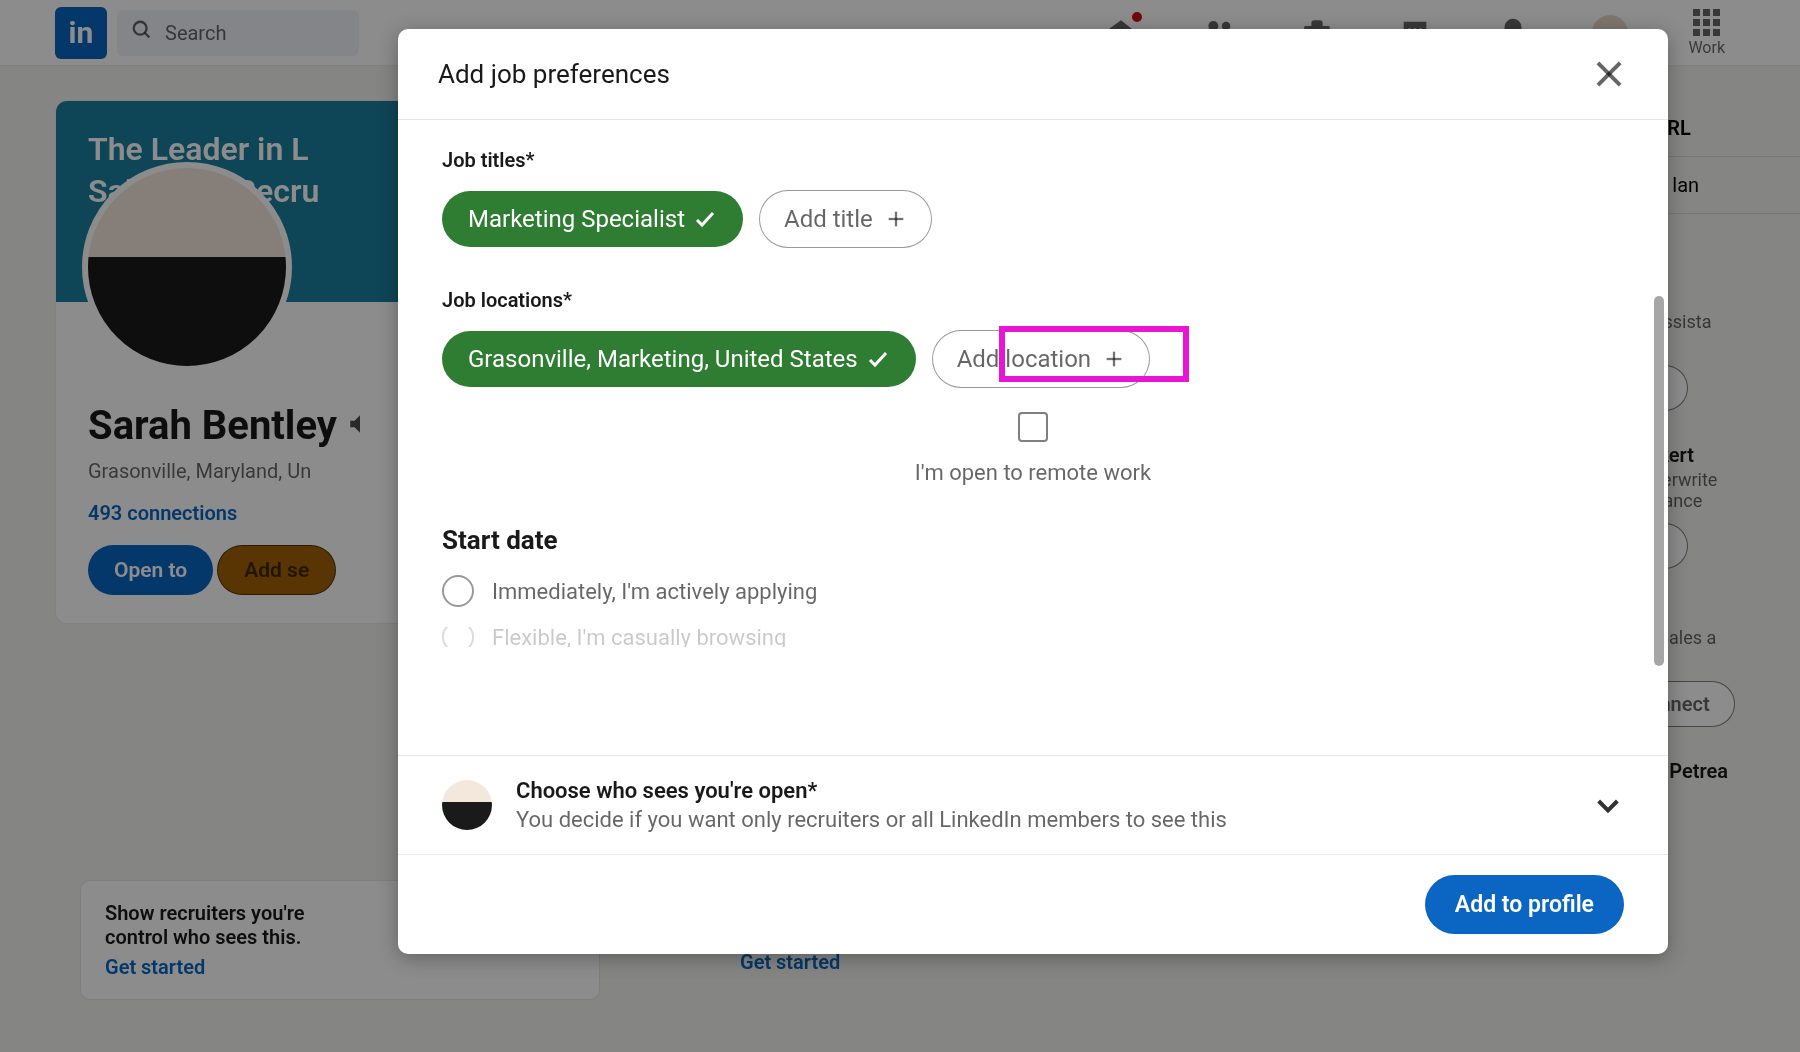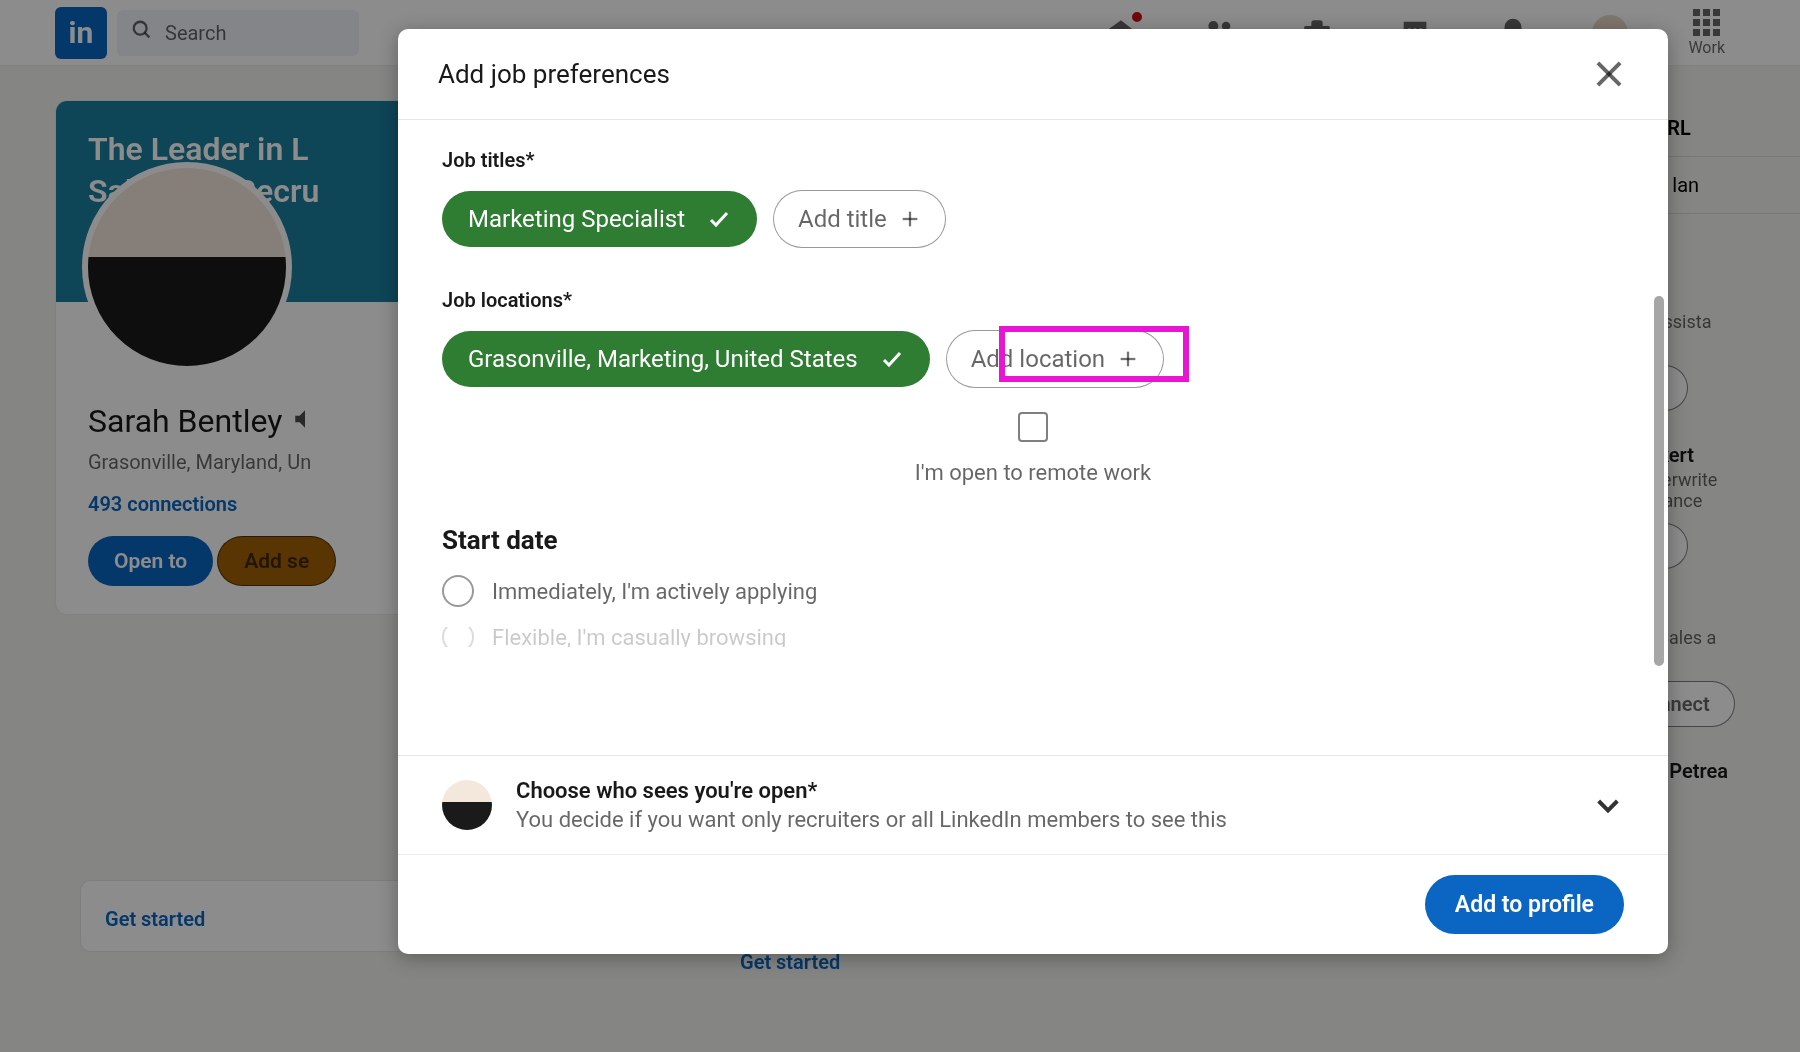--- a/index.html
+++ b/index.html
@@ -18,21 +18,21 @@
 .notif-dot { position:absolute; top:-4px; right:-4px; width:14px; height:14px; background:#cc1016; border-radius:50%; border:2px solid #fff; }
 .avatar-header { width:36px; height:36px; border-radius:50%; background:linear-gradient(#e8d8c8 40%,#3a2f2a 40%); }
 .grid-icon { display:grid; grid-template-columns:repeat(3,7px); gap:3px; }
 .grid-icon span { width:7px; height:7px; background:rgba(0,0,0,0.6); }
 .work-label { font-size:16px; color:rgba(0,0,0,0.6); text-align:center; margin-top:2px; }
 .profile-card { background:#fff; border:1px solid rgba(0,0,0,0.08); border-radius:12px; width:550px; position:absolute; left:55px; top:100px; overflow:hidden; }
 .cover { background:#1a7f9e; color:#fff; padding:28px 32px 90px; font-size:32px; font-weight:600; line-height:1.3; }
 .profile-body { padding:0 32px 28px; position:relative; }
 .avatar-large { width:210px; height:210px; border-radius:50%; background:linear-gradient(#f4e8dc 45%,#1a1a1a 45%); border:6px solid #fff; position:absolute; top:-140px; left:26px; }
 .name-row { display:flex; align-items:center; gap:10px; padding-top:100px; }
-.name { font-size:32px; font-weight:400; color:rgba(0,0,0,0.9); }
+.name { font-size:40px; font-weight:700; color:rgba(0,0,0,0.9); }
 .headline { font-size:21px; color:rgba(0,0,0,0.9); margin-top:4px; line-height:1.4; }
 .location { font-size:20px; color:rgba(0,0,0,0.6); margin-top:10px; }
 .connections { font-size:20px; color:#0a66c2; font-weight:600; margin-top:18px; }
 .btn-row { display:flex; gap:4px; margin-top:20px; }
 .btn-primary { background:#0a66c2; color:#fff; border:none; border-radius:26px; padding:12px 26px; font-size:21px; font-weight:600; }
 .btn-outline { background:#a16207; color:rgba(0,0,0,0.6); border:1.5px solid rgba(0,0,0,0.5); border-radius:26px; padding:12px 26px; font-size:21px; font-weight:600; }
 
 .info-box { position:absolute; left:80px; top:880px; background:#fff; border:1px solid rgba(0,0,0,0.1); border-radius:10px; padding:20px 24px; width:520px; }
 .info-box .txt { font-size:20px; color:rgba(0,0,0,0.9); font-weight:600; }
 .info-box .link { color:#0a66c2; font-size:20px; font-weight:600; }
@@ -49,21 +49,21 @@
 .modal { position:absolute; z-index:100; left:398px; top:29px; width:1270px; height:925px; background:#fff; border-radius:10px; display:flex; flex-direction:column; box-shadow:0 4px 20px rgba(0,0,0,0.3); }
 .modal-header { display:flex; align-items:center; justify-content:space-between; padding:26px 40px; border-bottom:1px solid rgba(0,0,0,0.1); }
 .modal-title { font-size:26px; font-weight:400; color:rgba(0,0,0,0.9); }
 .close-btn { width:38px; height:38px; color:rgba(0,0,0,0.6); cursor:pointer; }
 .close-btn svg { width:100%; height:100%; stroke:currentColor; stroke-width:2.5; fill:none; }
 .modal-body { flex:1; overflow-y:auto; padding:28px 44px 8px; position:relative; }
 .scrollbar-track { position:absolute; right:4px; top:176px; width:10px; height:370px; background:rgba(0,0,0,0.35); border-radius:5px; }
 
 .section-label { font-size:20px; font-weight:600; color:rgba(0,0,0,0.9); }
 .pill-row { display:flex; gap:16px; margin-top:18px; align-items:center; flex-wrap:wrap; }
-.pill-green { background:#2e7d32; color:#fff; border:none; border-radius:30px; padding:14px 26px; font-size:24px; display:flex; align-items:center; gap:22px; }
+.pill-green { background:#2e7d32; color:#fff; border:none; border-radius:30px; padding:14px 26px; font-size:24px; display:flex; align-items:center; gap:8px; }
 .pill-green svg { width:24px; height:24px; stroke:#fff; stroke-width:3; fill:none; }
 .pill-white { background:#fff; color:rgba(0,0,0,0.6); border:1.5px solid rgba(0,0,0,0.4); border-radius:30px; padding:14px 24px; font-size:24px; display:flex; align-items:center; gap:12px; }
 .pill-white svg { width:22px; height:22px; stroke:rgba(0,0,0,0.55); stroke-width:2.5; fill:none; }
 .highlight-box { position:absolute; border:6px solid #e815d4; pointer-events:none; }
 
 .section { margin-bottom:40px; }
 .checkbox-row { display:flex; align-items:center; gap:18px; margin-top:24px;flex-direction:column; }
 .checkbox { width:30px; height:30px; border:2px solid rgba(0,0,0,0.5); border-radius:4px; }
 .checkbox-label { font-size:22px; color:rgba(0,0,0,0.6); }
 
@@ -163,20 +163,22 @@
     <div class="location">Grasonville, Maryland, Un</div>
     <div class="connections">493 connections</div>
     <div class="btn-row">
       <button class="btn-primary">Open to</button>
       <button class="btn-outline">Add se</button>
     </div>
   </div>
 </div>
 
 <div class="info-box">
+  <div class="txt" style="white-space:pre-line;">Show recruiters you're
+control who sees this.</div>
   <div class="link" style="margin-top:6px;">Get started</div>
 </div>
 <div class="info-box2" style="color:#0a66c2;font-size:20px;font-weight:600;">Get started</div>
 
 <div class="sidebar-right">
   <div class="side-item" style="font-size:20px;font-weight:600;">ile &amp; URL</div>
   <div class="side-item" style="font-size:20px;border-top:1px solid rgba(0,0,0,0.1);border-bottom:1px solid rgba(0,0,0,0.1);">nother lan</div>
   <div class="side-title">know</div>
   <div class="side-item">
     <div class="side-name">ain</div>

